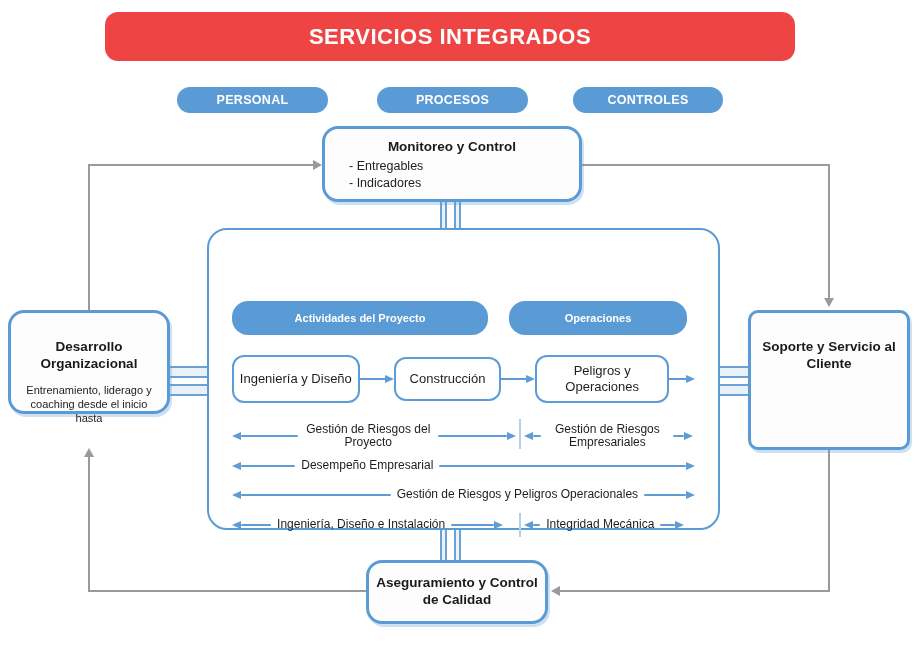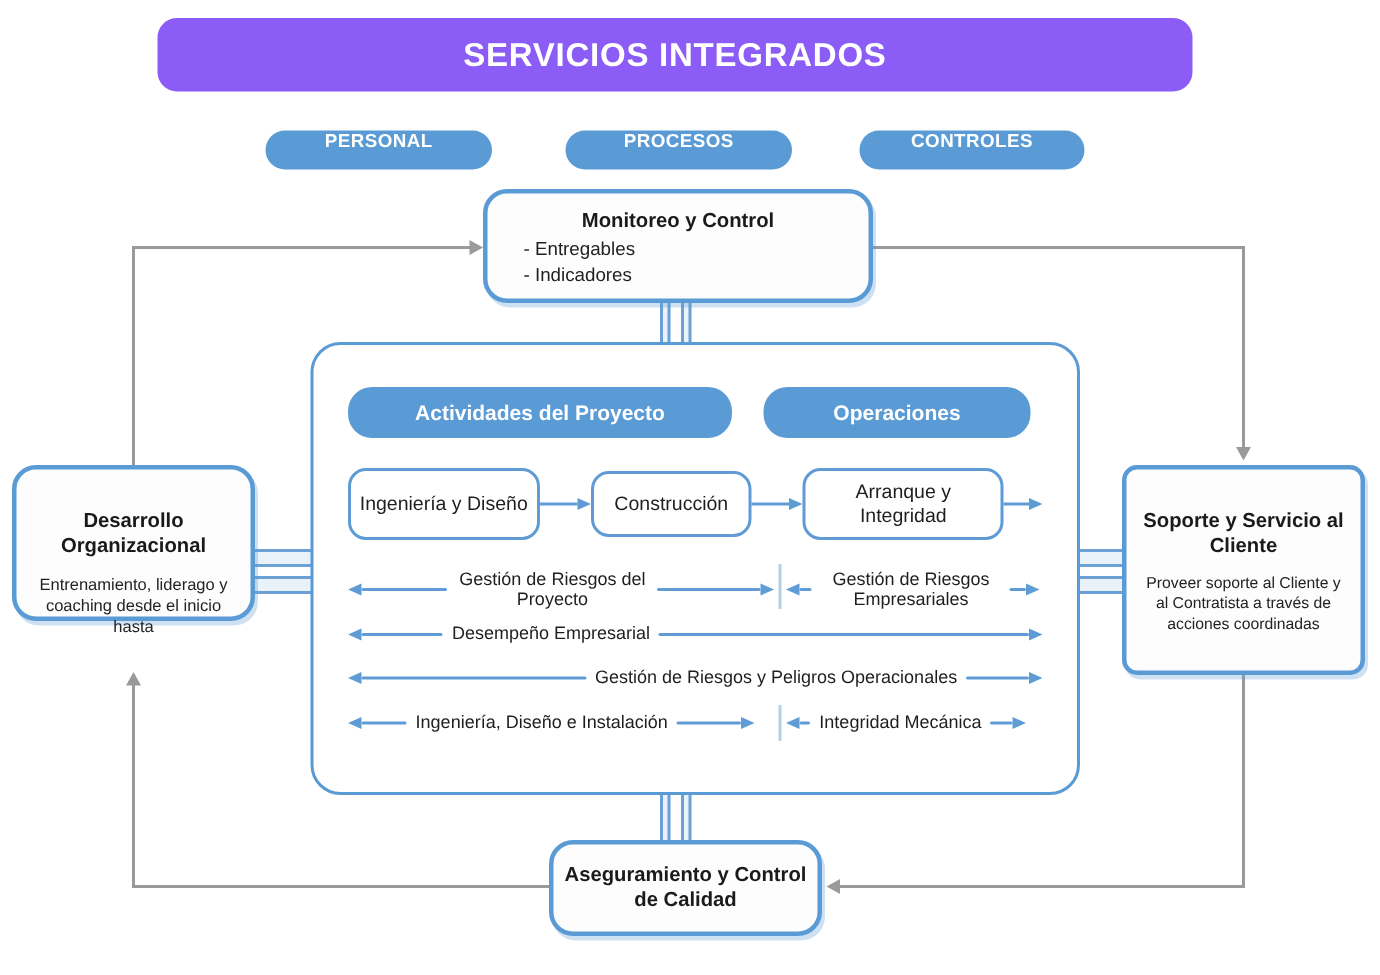--- a/index.html
+++ b/index.html
@@ -1,26 +1,26 @@
 <!DOCTYPE html>
 <html><head>
 <meta charset="utf-8">
 <style>
   html,body{margin:0;padding:0;background:#ffffff;}
   body{font-family:"Liberation Sans","DejaVu Sans",sans-serif;color:#222;}
   .canvas{position:relative;width:920px;height:650px;background:#fff;overflow:hidden;}
 
   
-  .banner{position:absolute;left:105px;top:12px;width:690px;height:49px;background:#8b5cf6;
+  .banner{position:absolute;left:105px;top:12px;width:690px;height:49px;background:#ef4444;
     border-radius:13px;display:flex;align-items:center;justify-content:center;}
   .banner span{color:#fff;font-weight:bold;font-size:22px;letter-spacing:.5px;}
   .pill{position:absolute;top:87px;height:26px;background:#5b9bd5;border-radius:13px;
-    display:flex;justify-content:center;color:#fff;font-size:12.5px;font-weight:600;letter-spacing:.3px;}
+    display:flex;align-items:center;justify-content:center;color:#fff;font-size:12.5px;font-weight:600;letter-spacing:.3px;}
   .hdr-pill{background:#5b9bd5;border-radius:16px;height:34px;display:flex;align-items:center;
-    justify-content:center;color:#fff;font-weight:bold;font-size:14px;}
+    justify-content:center;color:#fff;font-weight:bold;font-size:11px;margin-top:43px;}
 
   
   .obox{position:absolute;background:#fdfdfd;border:3px solid #5b9bd5;border-radius:16px;
     box-shadow:2px 3px 0 rgba(91,155,213,.30);box-sizing:border-box;}
   .obox .ttl{font-weight:bold;font-size:13.5px;color:#1a1a1a;text-align:center;line-height:1.25;}
   .obox .bdy{font-size:11px;color:#222;text-align:center;line-height:1.3;margin-top:10px;}
 
   .monitor{left:322px;top:126px;width:260px;height:76px;padding-top:10px;}
   .monitor .ttl{font-size:13.5px;}
   .monitor .items{font-size:12.5px;line-height:1.35;padding-left:24px;margin-top:2px;}
@@ -137,21 +137,21 @@
           <span class="tri-r"></span>
         </div>
       <div class="pbox" style="width:108px;">
         <span>Construcción</span>
       </div>
       <div class="harrow">
           <span class="sh"></span>
           <span class="tri-r"></span>
         </div>
       <div class="pbox" style="width:134px;min-height:48px;">
-        <span>Arranque y Integridad</span>
+        <span>Peligros y Operaciones</span>
       </div>
       <div class="harrow" style="min-width:26px;">
           <span class="sh"></span>
           <span class="tri-r"></span>
         </div>
     </div>
 
     <div class="rows">
 
       <div class="frow" style="height:32px;align-items:flex-end;">
@@ -209,20 +209,19 @@
     </div>
   </div>
 
   <div class="obox leftbox">
     <div class="ttl">Desarrollo Organizacional</div>
     <div class="bdy">Entrenamiento, liderago y coaching desde el inicio hasta</div>
   </div>
 
   <div class="obox rightbox">
     <div class="ttl">Soporte y Servicio al Cliente</div>
-    <div class="bdy">Proveer soporte al Cliente y al Contratista a través de acciones coordinadas</div>
   </div>
 
   <div class="obox bottombox">
     <div class="ttl" style="padding:0 2px;">Aseguramiento y Control de Calidad</div>
   </div>
 
 </div>
 
 </body></html>

